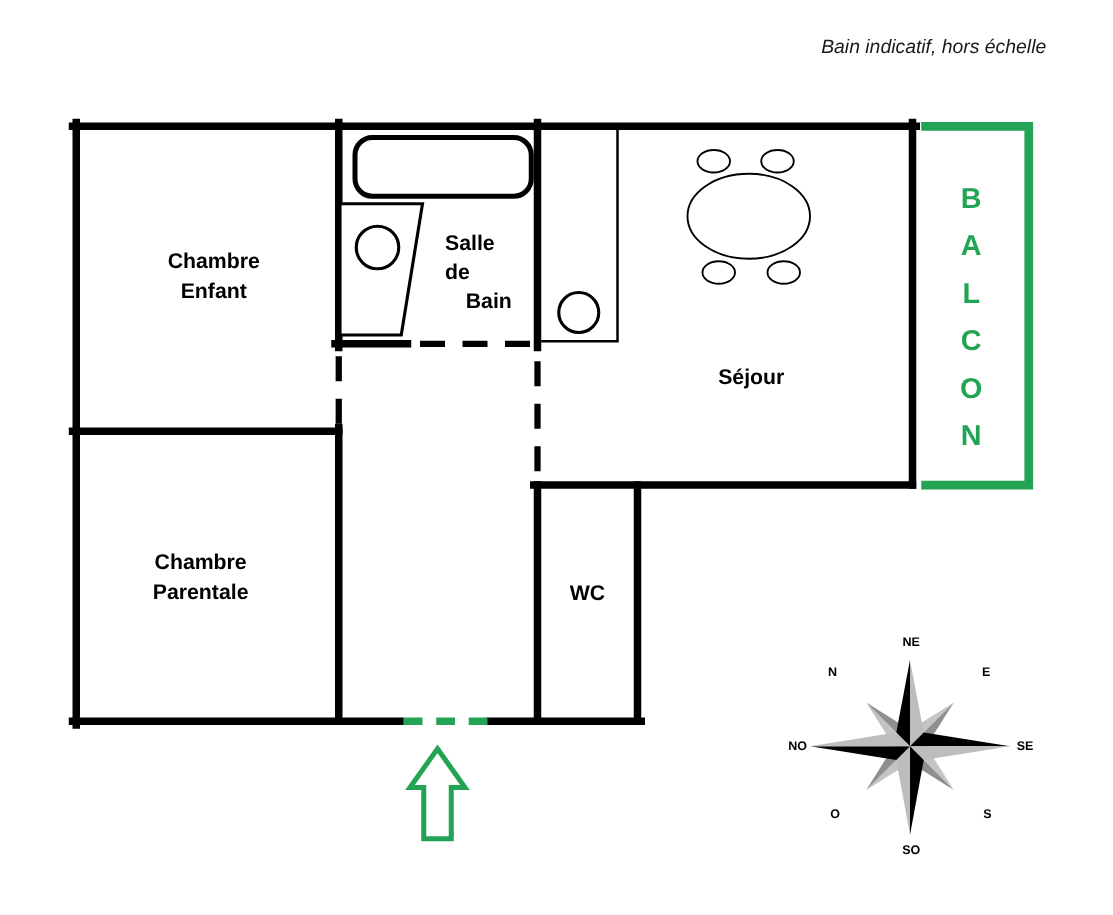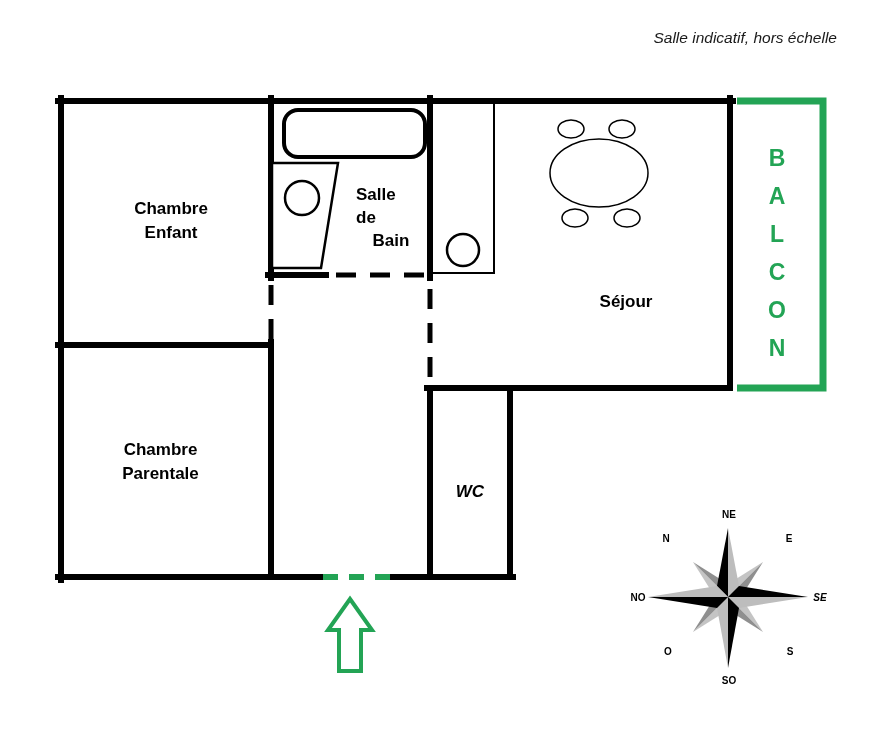--- a/index.html
+++ b/index.html
@@ -112,53 +112,53 @@
       <polygon points="728,528 739,586 728,597" fill="#bdbdbd"></polygon>
       <polygon points="808,597 739,586 728,597" fill="#000000"></polygon>
       <polygon points="808,597 739,608 728,597" fill="#bdbdbd"></polygon>
       <polygon points="728,668 739,608 728,597" fill="#000000"></polygon>
       <polygon points="728,668 717,608 728,597" fill="#bdbdbd"></polygon>
       <polygon points="648,597 717,608 728,597" fill="#000000"></polygon>
       <polygon points="648,597 717,586 728,597" fill="#bdbdbd"></polygon>
     </g>
   </svg>
 
-  <div class="title">Salle indicatif, hors échelle</div>
+  <div class="title">Bain indicatif, hors échelle</div>
 
   <div class="lbl center" style="left:101px;top:197px;width:140px;">
     <span style="display:block;">Chambre</span>
     <span style="display:block;">Enfant</span>
   </div>
 
   <div class="lbl" style="left:356px;top:183px;width:70px;line-height:23px;">
     <span style="display:block;">Salle</span>
     <span style="display:block;">de</span>
     <span style="display:block;text-align:center;">Bain</span>
   </div>
 
-  <div class="lbl center" style="left:576px;top:290px;width:100px;">Séjour</div>
+  <div class="lbl center" style="left:551px;top:290px;width:100px;">Séjour</div>
 
   <div class="lbl center" style="left:78px;top:438px;width:165px;">
     <span style="display:block;">Chambre</span>
     <span style="display:block;">Parentale</span>
   </div>
 
-  <div class="lbl center" style="left:438px;top:480px;width:64px;font-style:italic;">WC</div>
+  <div class="lbl center" style="left:438px;top:463px;width:64px;">WC</div>
 
   <div class="balcon-letters">
     <span>B</span>
     <span>A</span>
     <span>L</span>
     <span>C</span>
     <span>O</span>
     <span>N</span>
   </div>
 
   <div class="compass-lbl" style="left:711px;top:506px;">NE</div>
   <div class="compass-lbl" style="left:648px;top:530px;">N</div>
   <div class="compass-lbl" style="left:771px;top:530px;">E</div>
   <div class="compass-lbl" style="left:620px;top:589px;">NO</div>
-  <div class="compass-lbl" style="left:802px;top:589px;font-style:italic;">SE</div>
+  <div class="compass-lbl" style="left:802px;top:589px;">SE</div>
   <div class="compass-lbl" style="left:650px;top:643px;">O</div>
   <div class="compass-lbl" style="left:772px;top:643px;">S</div>
   <div class="compass-lbl" style="left:711px;top:672px;">SO</div>
 
 </div>
 
 </body></html>

